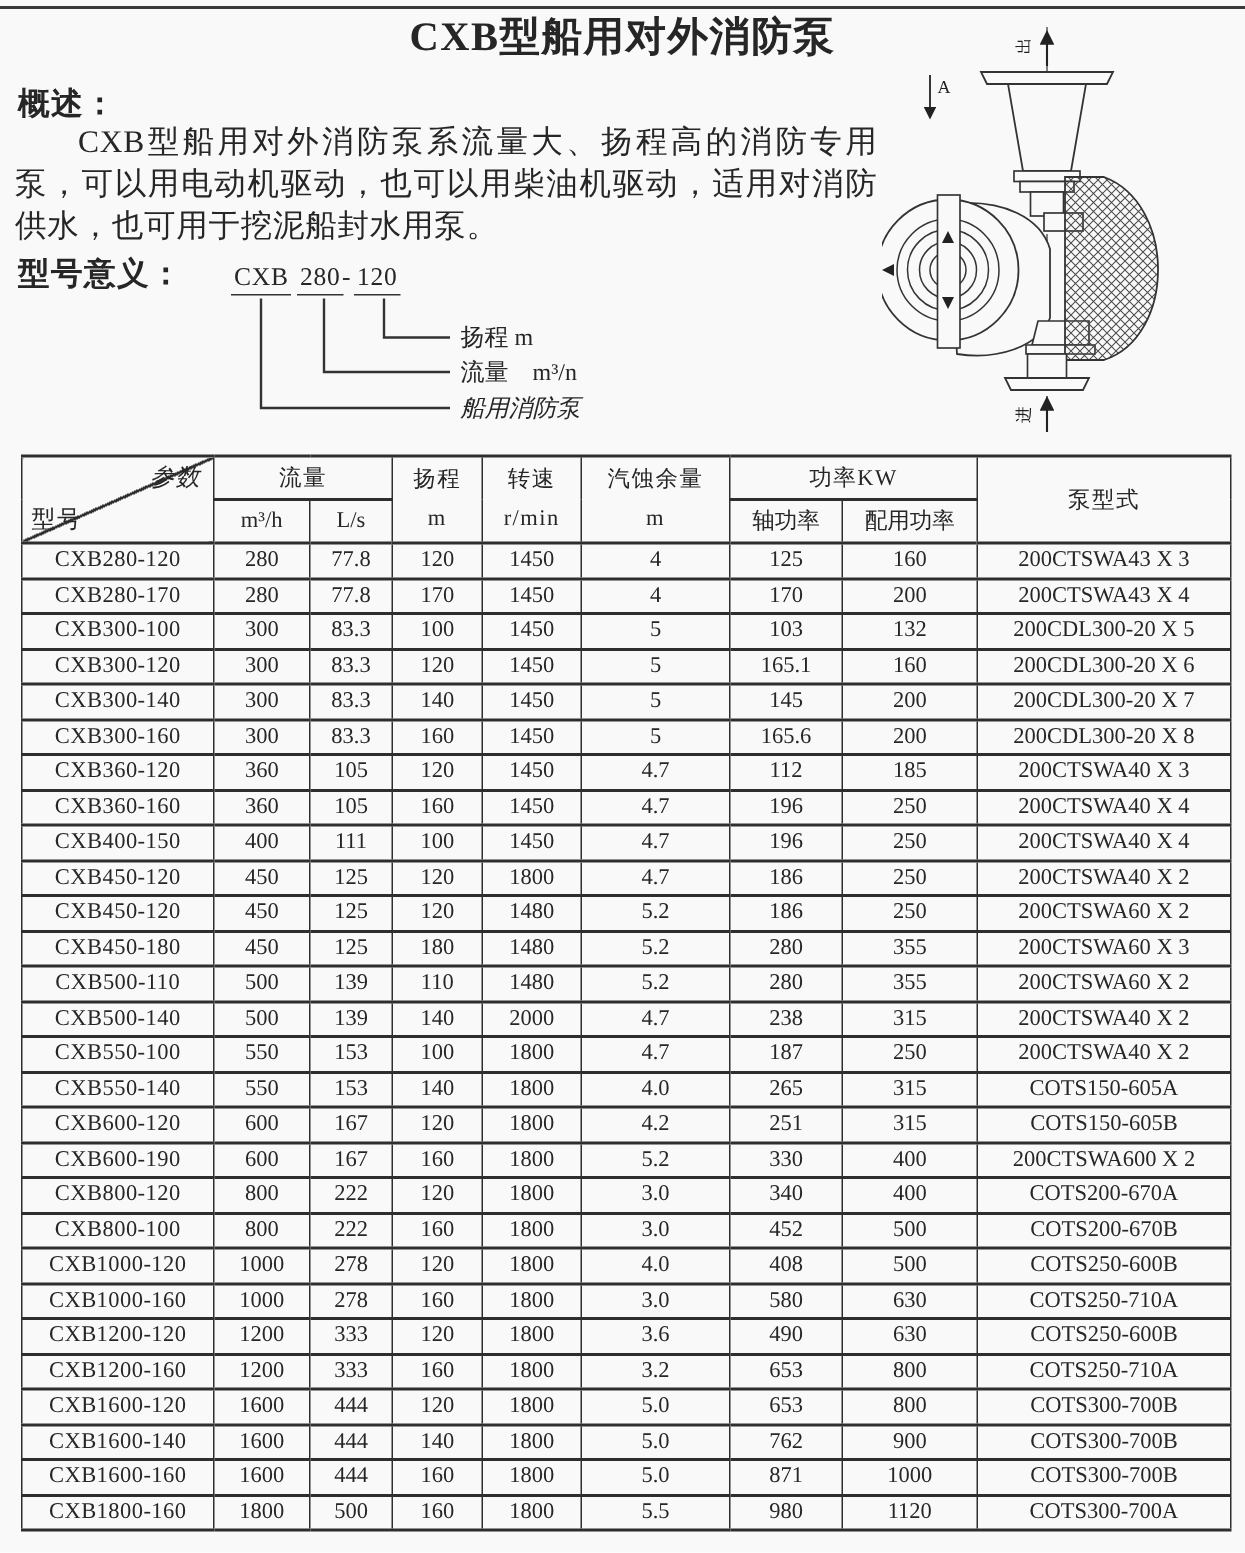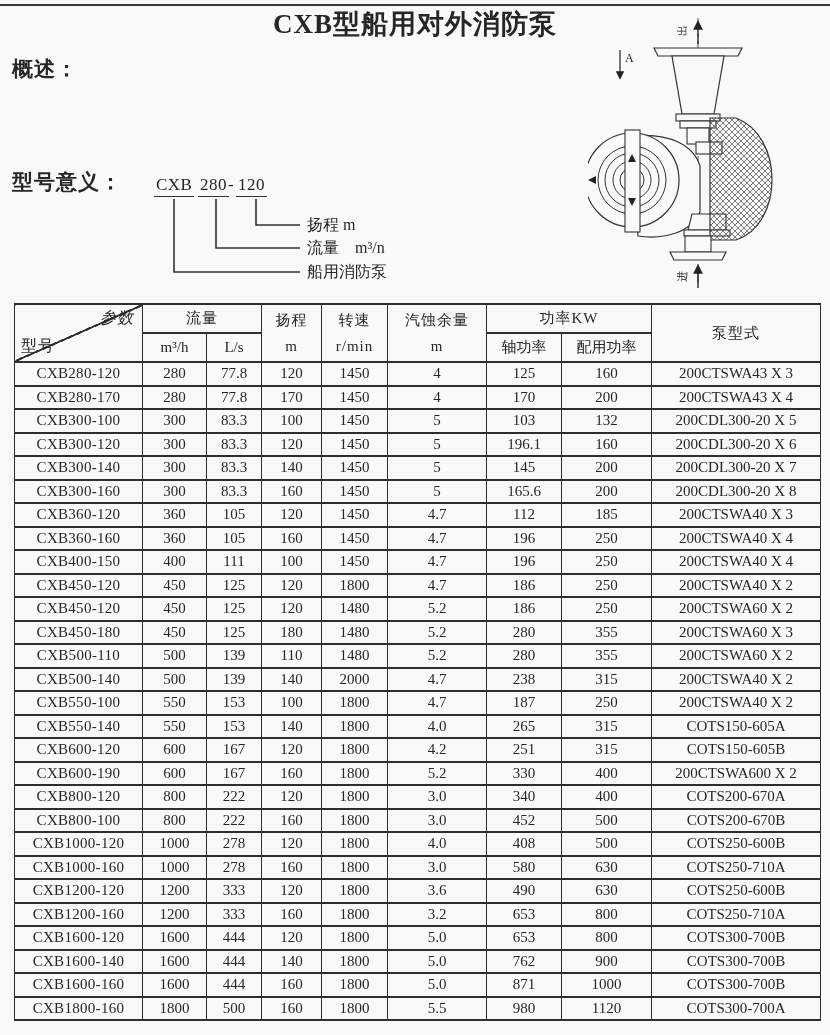--- a/index.html
+++ b/index.html
@@ -24,21 +24,21 @@
   #model-heading { left:12px; top:168px; }
   #table-heading { left:12px; top:272px; }
 
   
   .model-diagram { position:absolute; left:140px; top:173px; width:340px; height:112px;text-align:center; }
   .code-part { position:absolute; top:2px; font-size:17px; letter-spacing:0.5px; }
   .code-underline { border-bottom:1.5px solid #333; padding:0 2px 1px 2px; }
   .code-cxb { left:14px; } .code-flow { left:58px; } .code-dash { left:88px; } .code-head { left:96px; }
   .model-lines { position:absolute; left:0; top:20px; }
   .model-label { position:absolute; left:167px; font-size:16px; white-space:nowrap; }
-  .model-label.l1 { top:42px; } .model-label.l2 { top:65px; } .model-label.l3 { top:89px; }
+  .model-label.l1 { top:42px; } .model-label.l2 { top:65px; } .model-label.l3 { top:89px;font-style:italic; }
 
   
   .pump-figure { position:absolute; left:588px; top:6px; width:240px; height:284px; }
 
   
   .perf-table {
     position:absolute; left:14px; top:303px; width:806px;
     border-collapse:collapse; table-layout:fixed;
   }
   .perf-table td {
@@ -113,20 +113,21 @@
 
       <rect x="97" y="230" width="26" height="16" fill="#f9f9f9" stroke="#333" stroke-width="1.1"></rect>
       <path d="M82,246 H138 L134,254 H86 Z" fill="#f9f9f9" stroke="#333" stroke-width="1.2"></path>
 
       <line x1="110" y1="282" x2="110" y2="260" stroke="#222" stroke-width="1.4" marker-end="url(#arr)"></line>
       <text x="98" y="276" font-size="11" fill="#222" transform="rotate(-90 98 276)">进</text>
     </svg>
   </div>
 
   <h2 class="sec-heading" id="overview-heading">概述：</h2>
+  <p class="overview-body">CXB型船用对外消防泵系流量大、扬程高的消防专用泵，可以用电动机驱动，也可以用柴油机驱动，适用对消防供水，也可用于挖泥船封水用泵。</p>
 
   <h2 class="sec-heading" id="model-heading">型号意义：</h2>
 
   <div class="model-diagram">
     <span class="code-part code-cxb code-underline">CXB</span>
     <span class="code-part code-flow code-underline">280</span>
     <span class="code-part code-dash">-</span>
     <span class="code-part code-head code-underline">120</span>
     <svg class="model-lines" width="340" height="90" viewBox="0 0 340 90">
       <path d="M116,6 V32 H160" fill="none" stroke="#333" stroke-width="1.6"></path>
@@ -214,21 +215,21 @@
           <td>132</td>
           <td class="c-type">200CDL300-20 X 5</td>
         </tr>
         <tr>
           <td class="c-model">CXB300-120</td>
           <td>300</td>
           <td>83.3</td>
           <td>120</td>
           <td>1450</td>
           <td>5</td>
-          <td>196.1</td>
+          <td>165.1</td>
           <td>160</td>
           <td class="c-type">200CDL300-20 X 6</td>
         </tr>
         <tr>
           <td class="c-model">CXB300-140</td>
           <td>300</td>
           <td>83.3</td>
           <td>140</td>
           <td>1450</td>
           <td>5</td>

